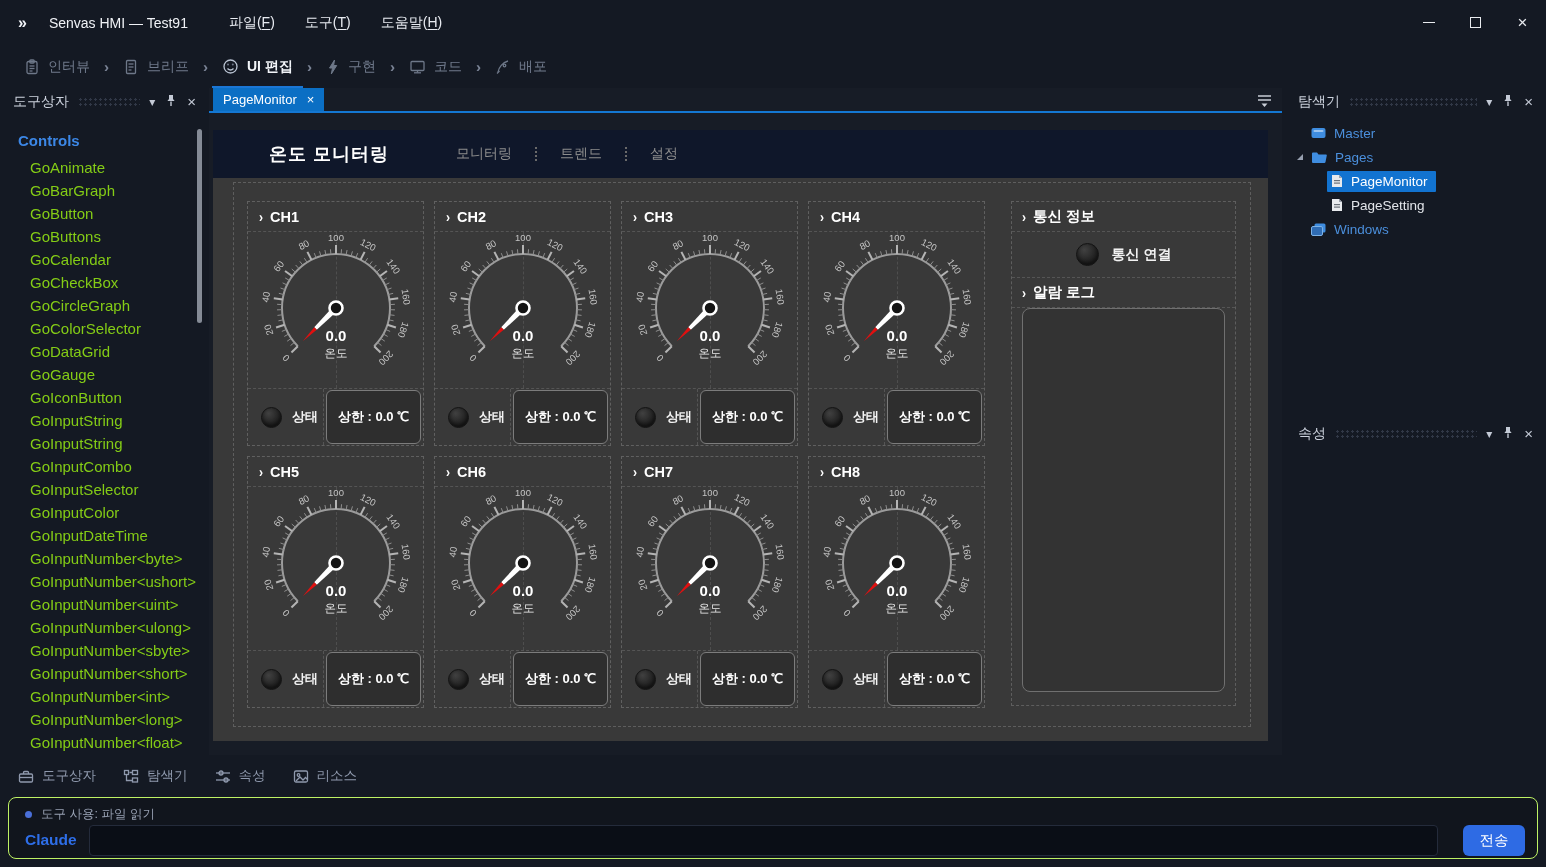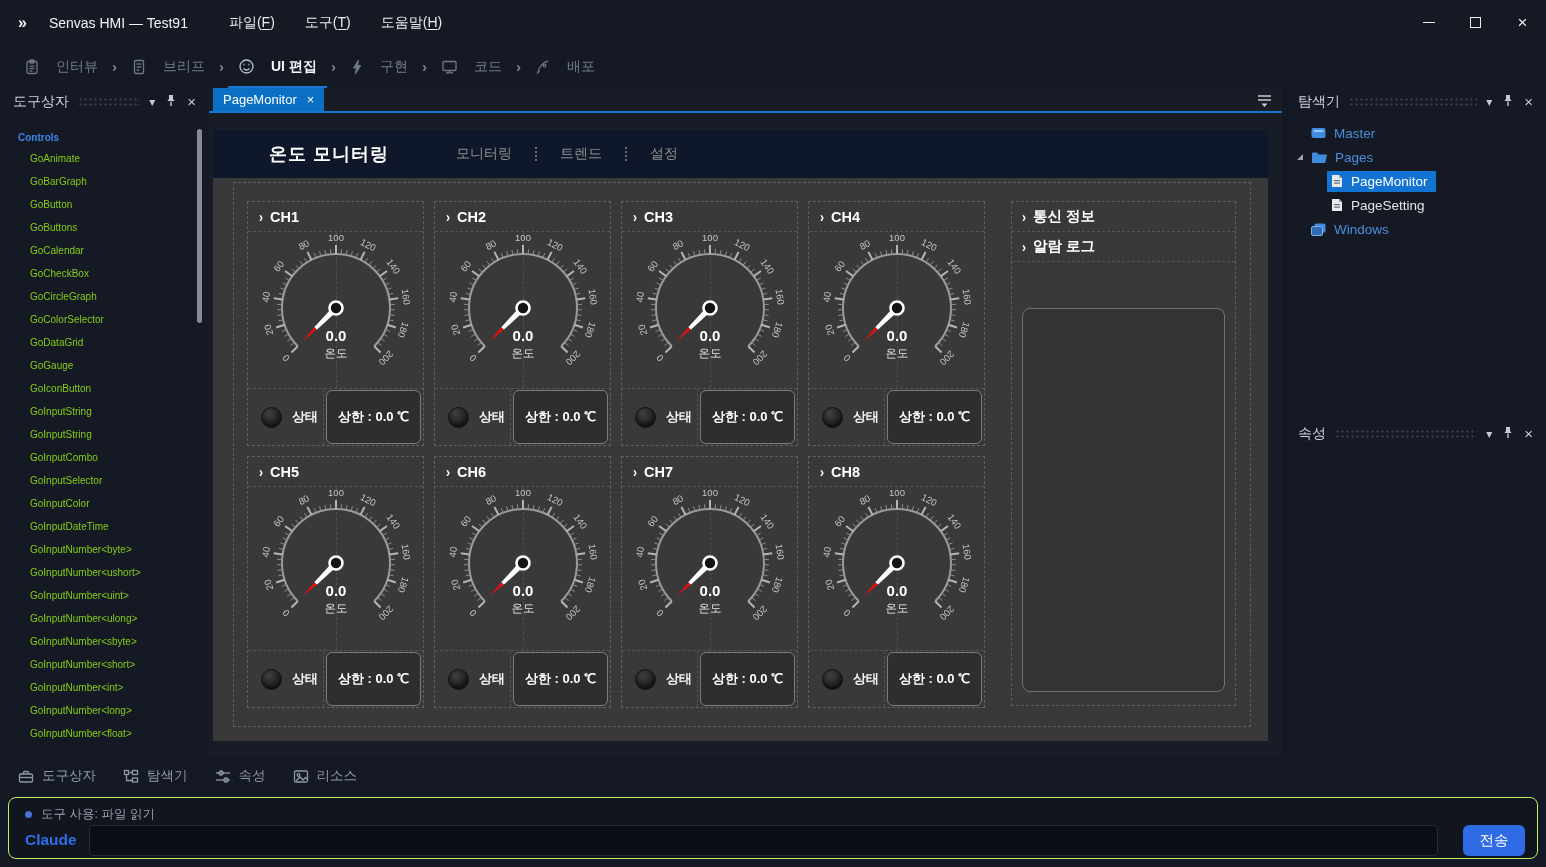--- a/index.html
+++ b/index.html
@@ -15,39 +15,39 @@
   .menu{ padding:6px 15px; font-size:14px; color:#e8ebf1; cursor:default; }
   .menu u{ text-underline-offset:2px; }
   .wincontrols{ margin-left:auto; display:flex; height:45px; }
   .winbtn{ width:47px; height:45px; display:flex; align-items:center; justify-content:center; color:#e9ebef; }
   .min-glyph{ display:inline-block; width:12px; border-top:1.6px solid #e9ebef; }
   .max-glyph{ display:inline-block; width:11px; height:11px; border:1.4px solid #e9ebef; }
   .close-glyph{ font-size:17px; line-height:1; }
 
   
   .breadcrumbbar{ position:absolute; top:45px; left:0; right:0; height:43px; display:flex; align-items:center; padding-left:22px; }
-  .crumb{ position:relative; display:flex; align-items:center; gap:16px; font-size:14px; color:#707a8c; padding:4px 2px; }
+  .crumb{ position:relative; display:flex; align-items:center; gap:8px; font-size:14px; color:#707a8c; padding:4px 2px; }
   .crumb svg{ stroke:#6e7889; }
   .crumb.active{ color:#f2f5f9; font-weight:bold; }
   .crumb.active svg{ stroke:#b9c3d2; }
   .crumb.active::after{ content:""; position:absolute; left:-8px; right:-8px; bottom:-9px; height:3px; background:#1b76d4; }
   .crumb-sep{ color:#7b8496; font-weight:bold; font-size:15px; margin:0 12px; }
 
   
   .panel{ position:absolute; background:#141923; }
   .panel-header{ display:flex; align-items:center; height:27px; padding:0 9px 0 13px; font-size:14px; color:#ccd2dd; }
   .panel-dots{ flex:1; height:10px; margin:0 9px;
     background-image:radial-gradient(#313847 1px, transparent 1.2px); background-size:5px 5px; }
   .panel-icons{ display:flex; align-items:center; gap:11px; color:#c4cad6; }
   .panel-icons .pi{ font-size:12px; line-height:1; cursor:default; }
   .panel-icons .pi.x{ font-size:15px; }
 
   
   .toolbox{ left:0; top:88px; width:205px; height:667px; }
-  .toolbox-list{ padding-top:13px; font-size:10px; position:relative; }
+  .toolbox-list{ padding-top:13px; font-size:15px; position:relative; }
   .toolbox-group{ color:#3c87e6; font-weight:bold; padding:4px 0 7px 18px; }
   .toolbox-item{ padding:3px 0 3px 30px; height:23px; color:#84cc16; cursor:default; white-space:nowrap; }
   .toolbox-scroll{ position:absolute; right:3px; top:41px; width:5px; height:194px; background:#858b96; border-radius:3px; }
 
   
   .center{ position:absolute; left:209px; top:88px; width:1073px; height:667px; background:#171c26; }
   .tabbar{ position:relative; height:25px; border-bottom:2px solid #1477d2; }
   .doc-tab{ position:absolute; left:4px; top:0; height:23px; background:#0b6fc4; color:#fff;
     display:flex; align-items:center; padding:0 10px; font-size:13px; gap:10px; }
   .doc-tab .tab-x{ font-size:13px; line-height:1; }
@@ -997,20 +997,24 @@
       <span class="limit-box">상한 : 0.0 ℃</span>
     </div>
             </div>
           </div>
 
         <div class="infocol">
           <div class="info-sec-head">
             <span class="sec-chev">›</span>
             <span>통신 정보</span>
           </div>
+          <div class="comm-body">
+            <span class="led"></span>
+            <span class="comm-label">통신 연결</span>
+          </div>
           <div class="info-sec-head">
             <span class="sec-chev">›</span>
             <span>알람 로그</span>
           </div>
           <div class="alarm-box"></div>
         </div>
       </div>
     </div>
   </div>
 

